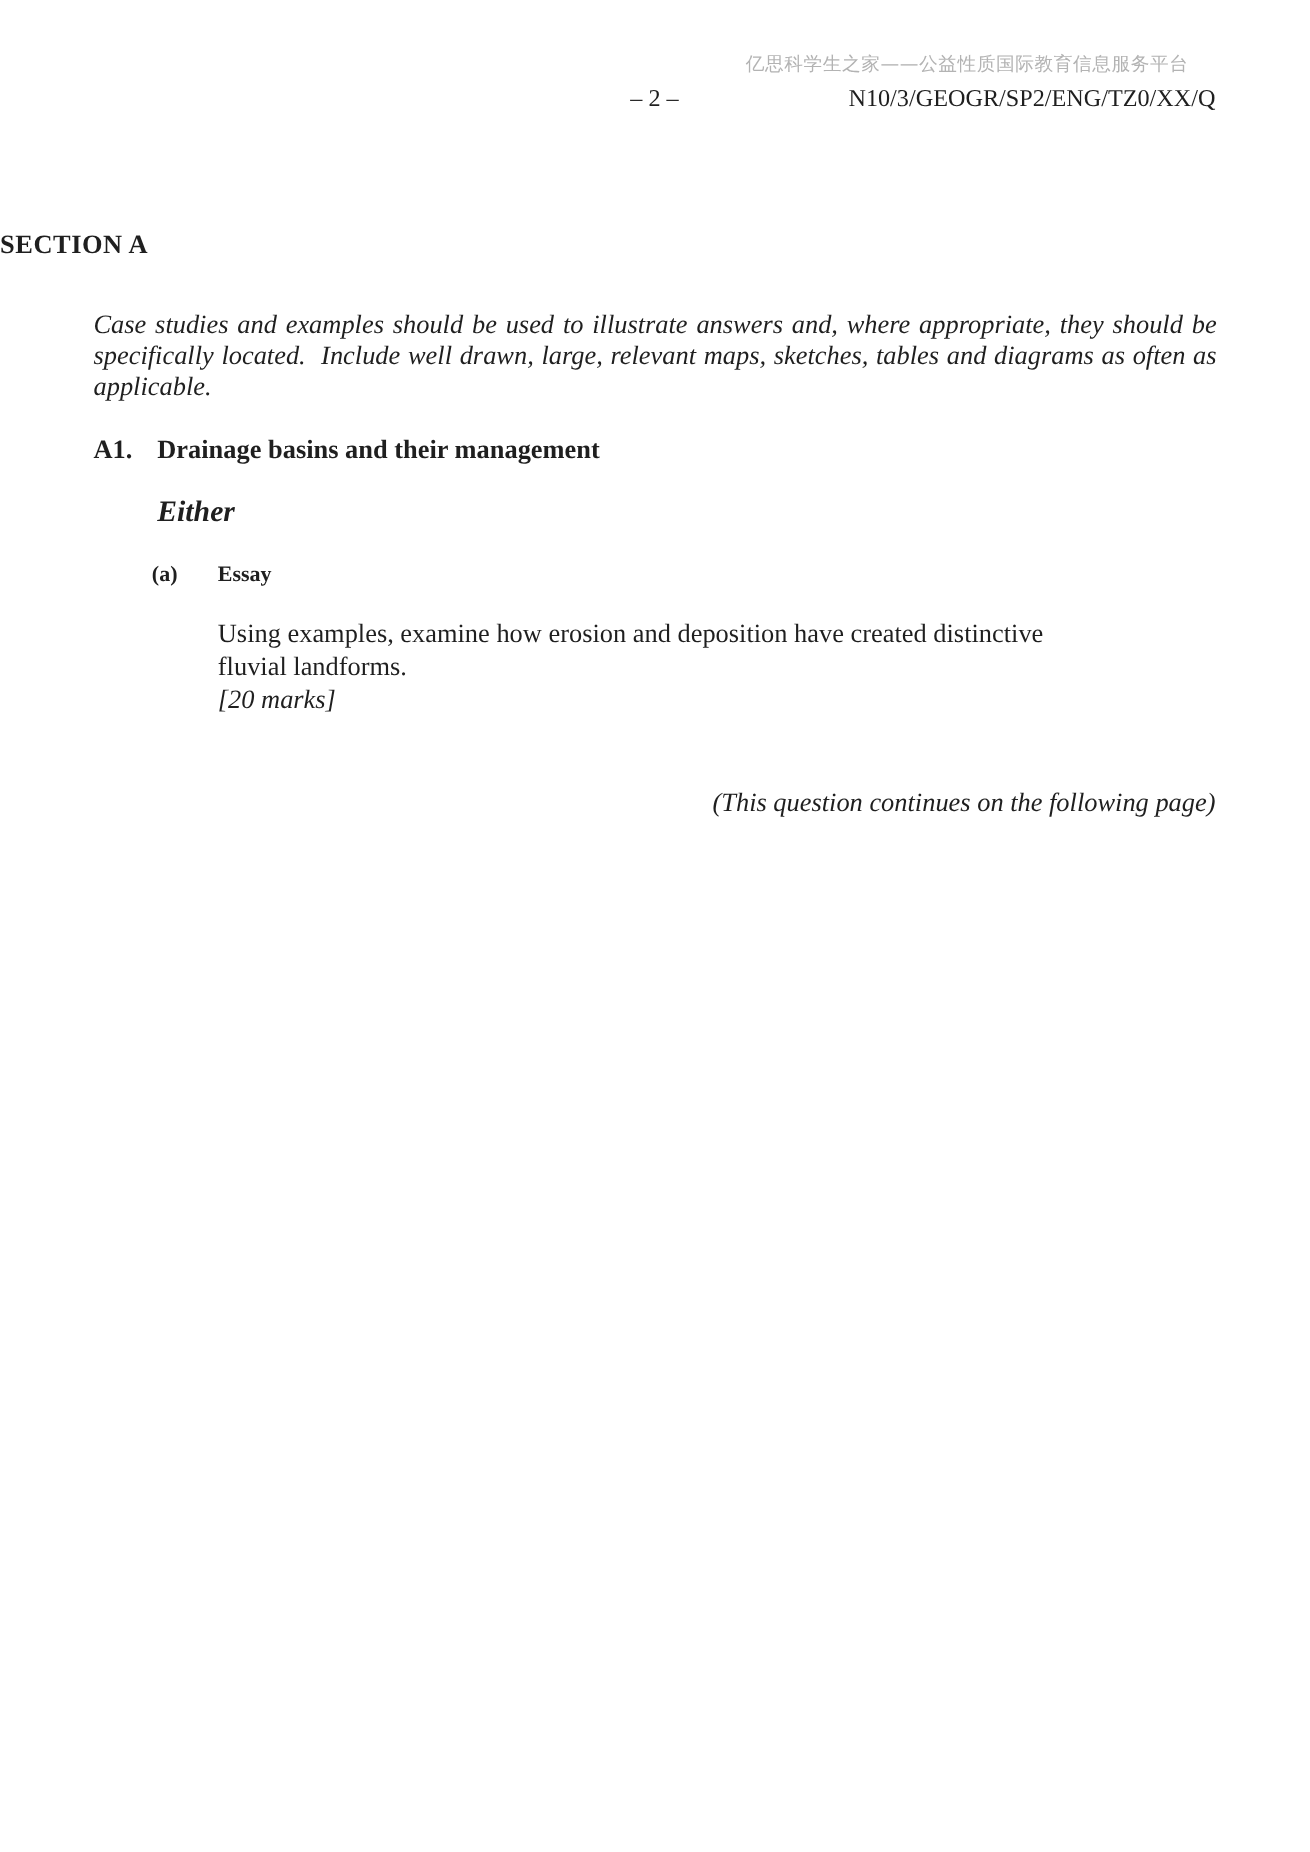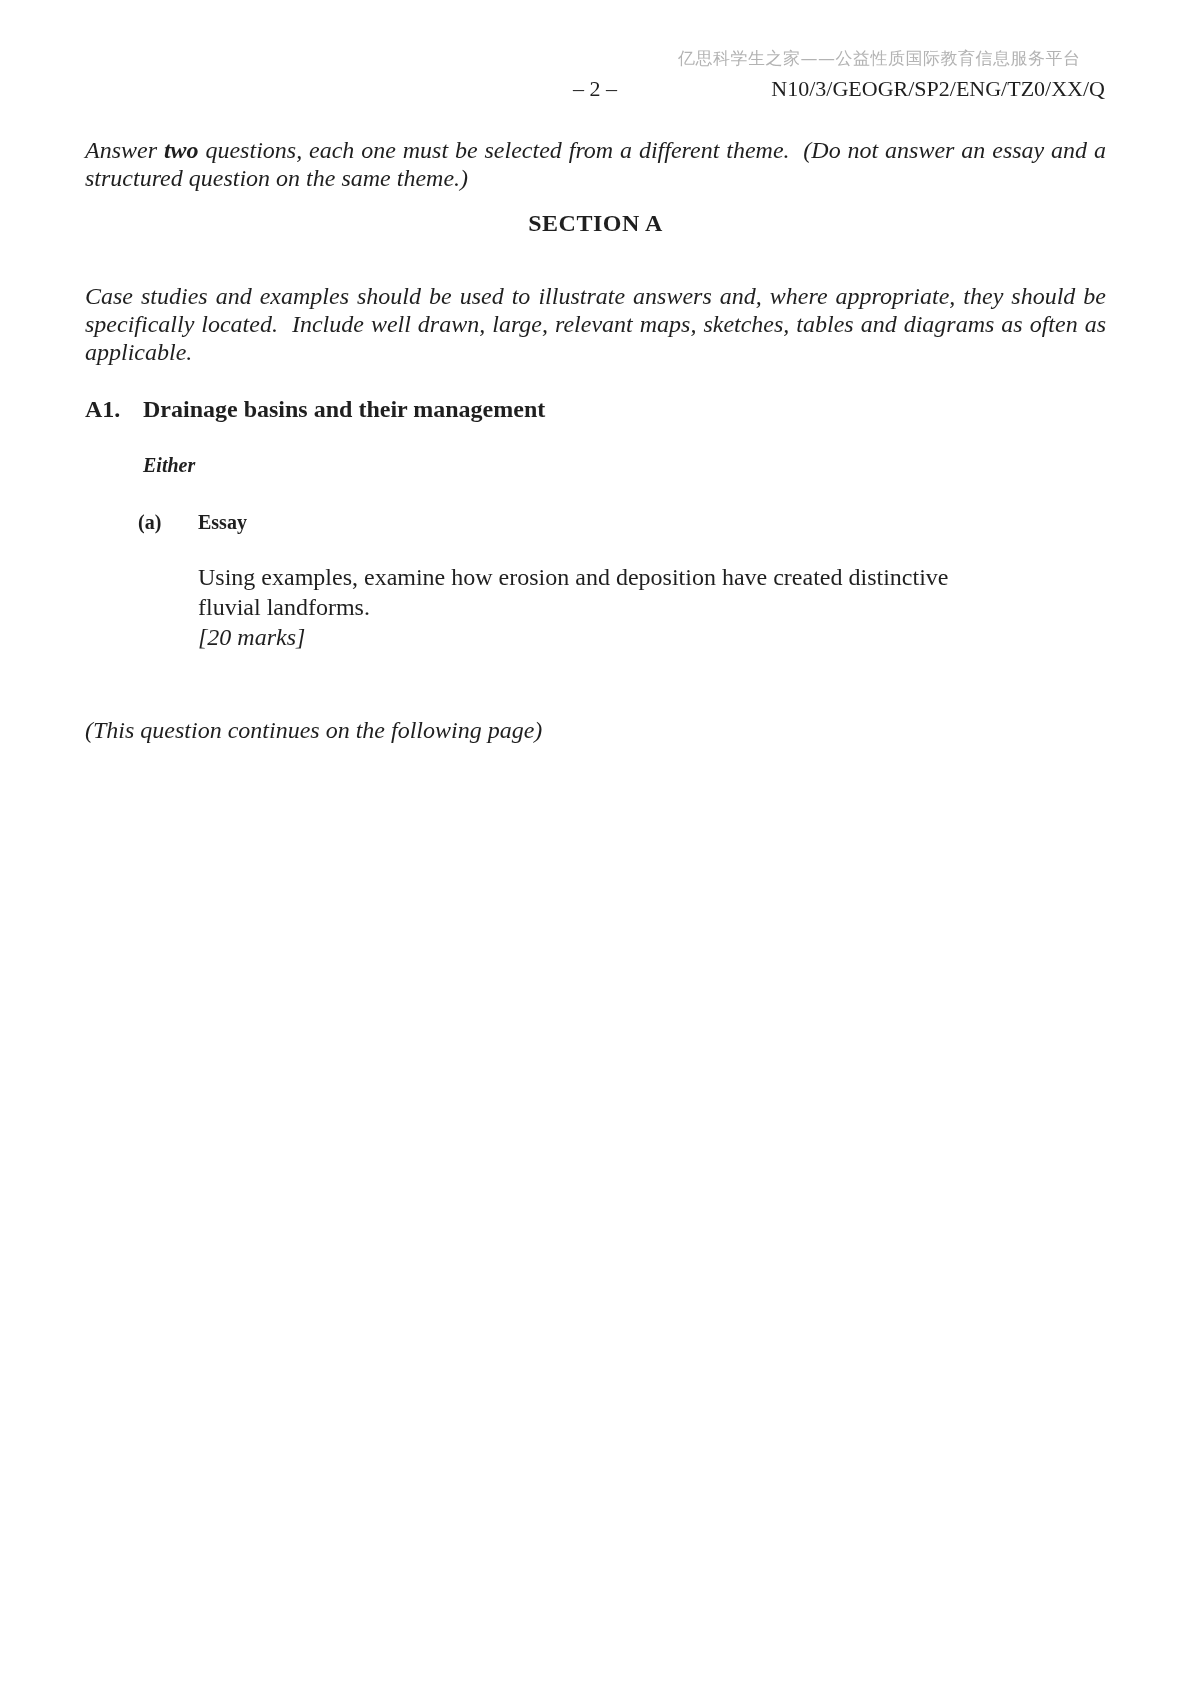--- a/index.html
+++ b/index.html
@@ -38,59 +38,58 @@
     font-size: 24px; line-height: 28px;
     font-style: italic;
     text-align: justify;
     white-space: pre-wrap;
   }
   .instructions b { font-style: italic; }
 
   .section-title {
     top: 209px; left: 0; width: 1191px;
     margin: 0;
-    text-align: center;
     font-size: 24px; line-height: 28px;
     font-weight: bold;
     letter-spacing: 0.5px;
   }
 
   .rubric {
     top: 282px; left: 85px; width: 1021px;
     margin: 0;
     font-size: 24px; line-height: 28px;
     font-style: italic;
     text-align: justify;
     white-space: pre-wrap;
   }
 
   .q-heading { top: 395px; left: 85px; font-size: 24px; line-height: 28px; font-weight: bold; }
   .q-num { display: inline-block; width: 58px; }
 
   .either {
     top: 451px; left: 143px;
-    font-size: 20px; line-height: 28px;
+    font-size: 27px; line-height: 28px;
     font-weight: bold; font-style: italic;
   }
 
   .part-line { top: 508px; left: 138px; font-size: 20px; line-height: 28px; font-weight: bold; }
   .part-label { display: inline-block; width: 60px; }
 
   .prompt {
     top: 562px; left: 198px; right: 86px;
     font-size: 24px; line-height: 30px;
   }
   .prompt-line2-row { display: flex; justify-content: space-between; flex-direction: column; }
   .marks { font-style: italic; }
 
   .continuation {
     top: 716px; left: 85px; right: 86px;
     font-size: 24px; line-height: 28px;
     font-style: italic;
-    text-align: left;
+    text-align: right;
   }
 
   .footer-code { top: 1586px; left: 85px; font-size: 26px; line-height: 22px; }
 
   .site-watermark {
     top: 1572px; left: 963px;
     font-family: "DejaVu Sans", sans-serif;
     font-size: 17px; line-height: 20px;
     color: var(--site, #9e9e9e);
     white-space: nowrap;
@@ -101,21 +100,20 @@
 
 <div class="page">
 
   <div class="abs cn-watermark">亿思科学生之家——公益性质国际教育信息服务平台</div>
 
   <div class="abs head-row">
     <span class="page-num">– 2 –</span>
     <span class="paper-code">N10/3/GEOGR/SP2/ENG/TZ0/XX/Q</span>
   </div>
 
-  <p class="abs instructions"><span>Answer </span><b>two</b><span> questions, each one must be selected from a different theme.  (Do not answer an essay and a structured question on the same theme.)</span></p>
 
   <h2 class="abs section-title">SECTION A</h2>
 
   <p class="abs rubric">Case studies and examples should be used to illustrate answers and, where appropriate, they should be specifically located.  Include well drawn, large, relevant maps, sketches, tables and diagrams as often as applicable.</p>
 
   <div class="abs q-heading">
     <span class="q-num">A1.</span><span class="q-title">Drainage basins and their management</span>
   </div>
 
   <div class="abs either">Either</div>

